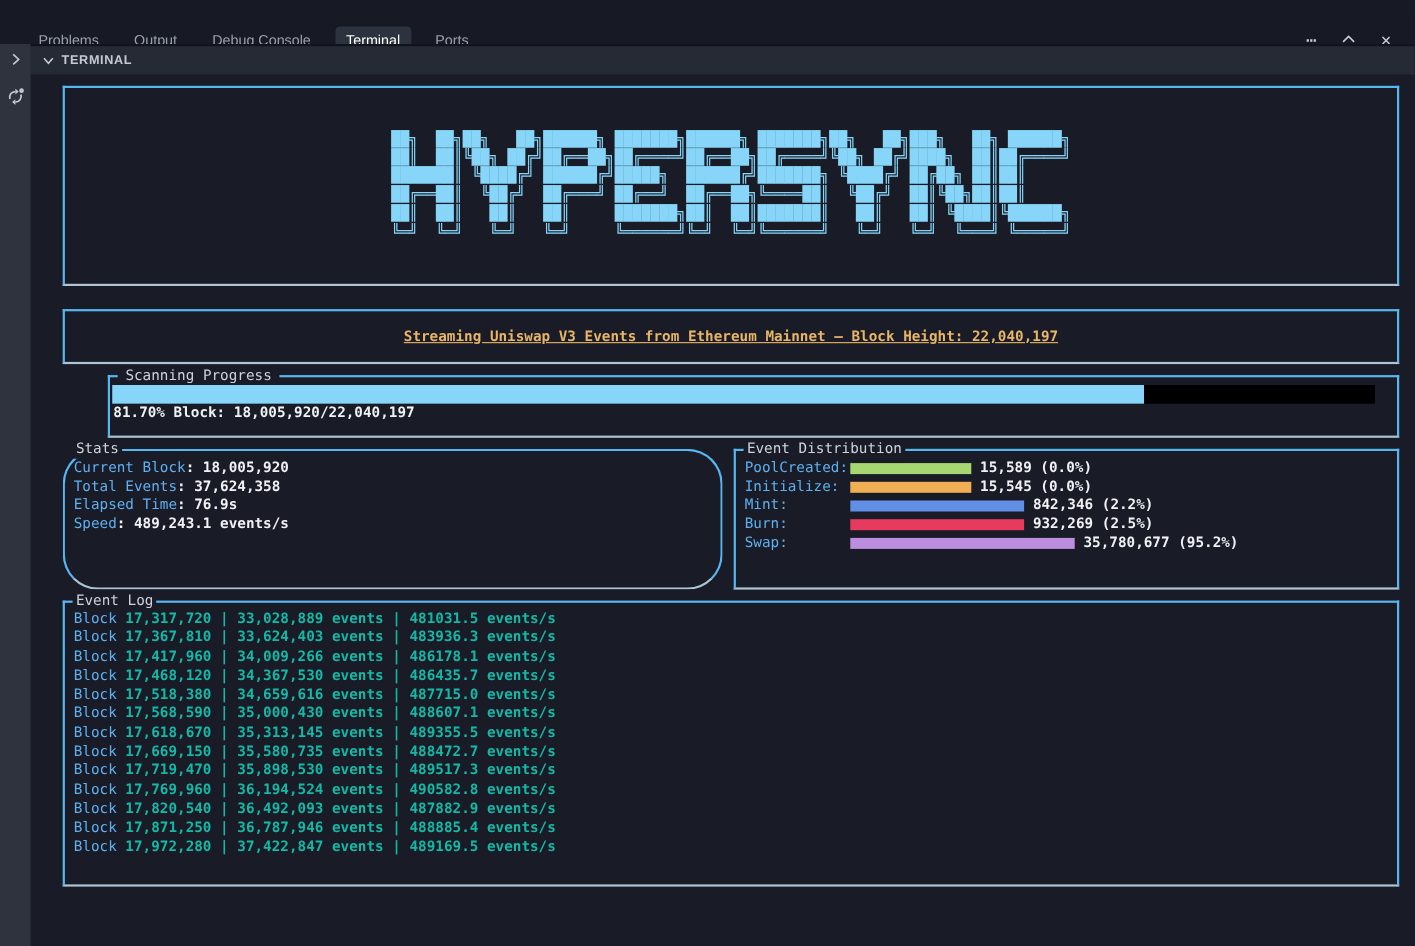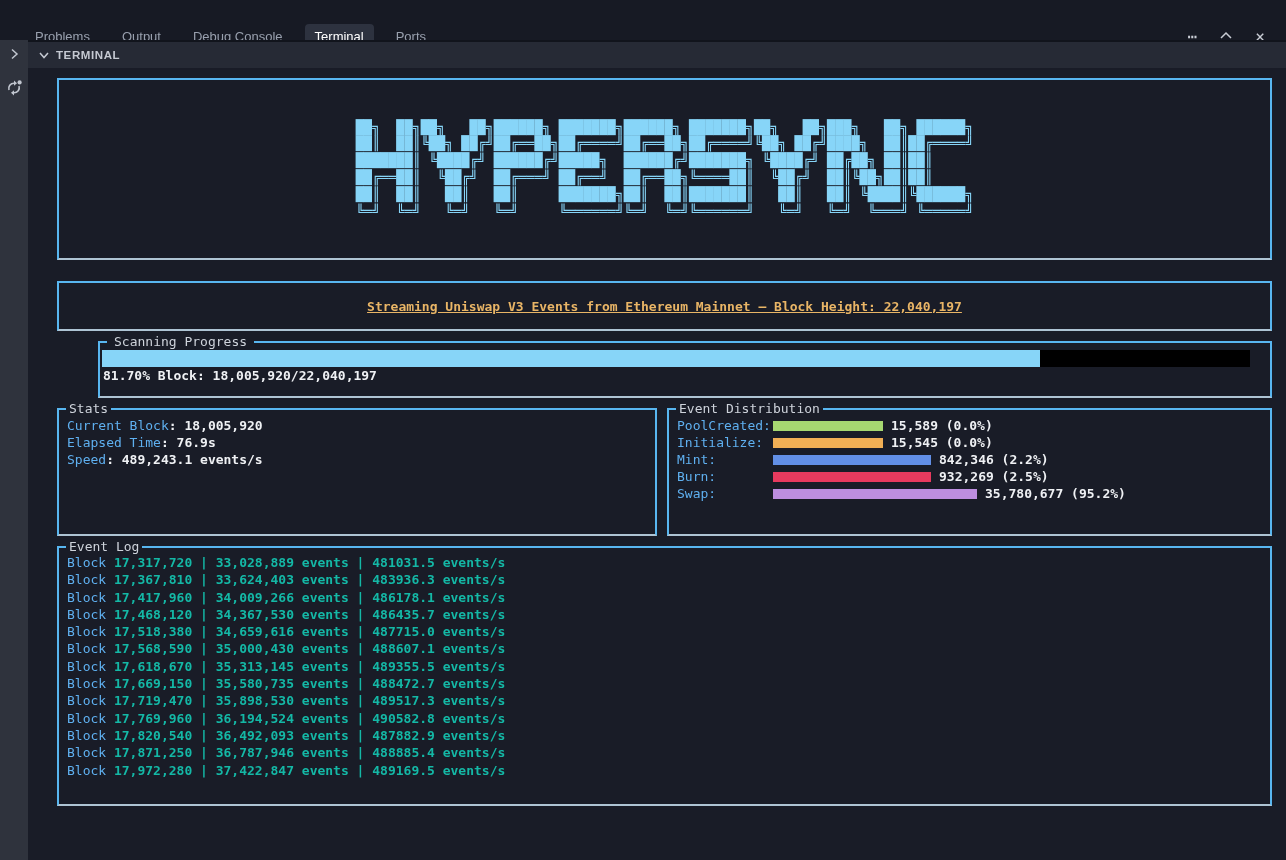--- a/index.html
+++ b/index.html
@@ -51,21 +51,21 @@
   .subtitle-box{height:50px;margin-top:21px;display:flex;align-items:center;
                 justify-content:center;}
   .subtitle{color:#e9b566;font-weight:bold;font-size:13px;text-decoration:underline;}
 
   .progress-box{height:57px;margin-top:10px;margin-left:41px;}
   .bar-track{margin:7px 20px 0 2px;height:17px;background:#000000;}
   .bar-fill{height:100%;background:#87d5f8;}
   .progress-label{margin:1px 0 0 3px;font-weight:bold;white-space:pre;}
 
   .cols{display:flex;gap:10px;margin-top:10px;}
-  .stats-box{width:600px;height:128px;padding:7px 8px;}
+  .stats-box{width:600px;height:128px;padding:7px 8px;border-radius:32px;}
   .dist-box{flex:1;height:128px;padding:7px 8px;}
 
   .s-row{height:17px;line-height:17px;white-space:pre;}
   .s-label{color:#5fb0f0;text-align:center;}
   .s-value{color:#eff1f4;font-weight:bold;}
 
   .d-row{height:17px;display:flex;align-items:center;white-space:pre;}
   .d-label{color:#5fb0f0;width:96px;flex:none;}
   .d-bar{height:10px;flex:none;}
   .d-val{margin-left:8px;font-weight:bold;}
@@ -146,20 +146,21 @@
       <div class="bar-fill" style="width: 81.7%;"></div>
     </div>
     <div class="progress-label">81.70% Block: 18,005,920/22,040,197</div>
   </div>
 
   <div class="cols">
     <div class="box stats-box">
       <span class="box-title">Stats</span>
       <div>
           <div class="s-row"><span class="s-label">Current Block</span><span class="s-value">: 18,005,920</span></div>
+          <div class="s-row"><span class="s-label">Total Events</span><span class="s-value">: 37,624,358</span></div>
           <div class="s-row"><span class="s-label">Elapsed Time</span><span class="s-value">: 76.9s</span></div>
           <div class="s-row"><span class="s-label">Speed</span><span class="s-value">: 489,243.1 events/s</span></div>
         </div>
     </div>
     <div class="box dist-box">
       <span class="box-title">Event Distribution</span>
       <div>
           <div class="d-row"><span class="d-label">PoolCreated:</span><span class="d-bar" style="width: 110px; background: rgb(166, 215, 113);"></span><span class="d-val">15,589 (0.0%)</span></div>
           <div class="d-row"><span class="d-label">Initialize:</span><span class="d-bar" style="width: 110px; background: rgb(241, 175, 85);"></span><span class="d-val">15,545 (0.0%)</span></div>
           <div class="d-row"><span class="d-label">Mint:</span><span class="d-bar" style="width: 158px; background: rgb(98, 143, 230);"></span><span class="d-val">842,346 (2.2%)</span></div>

